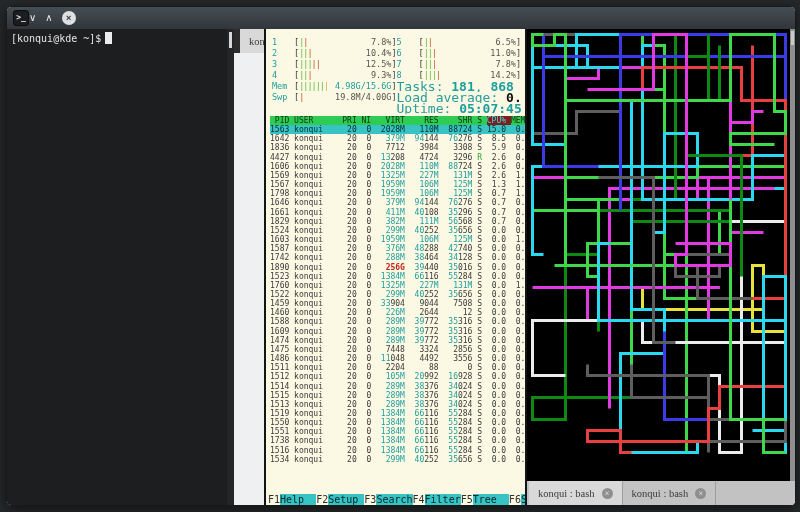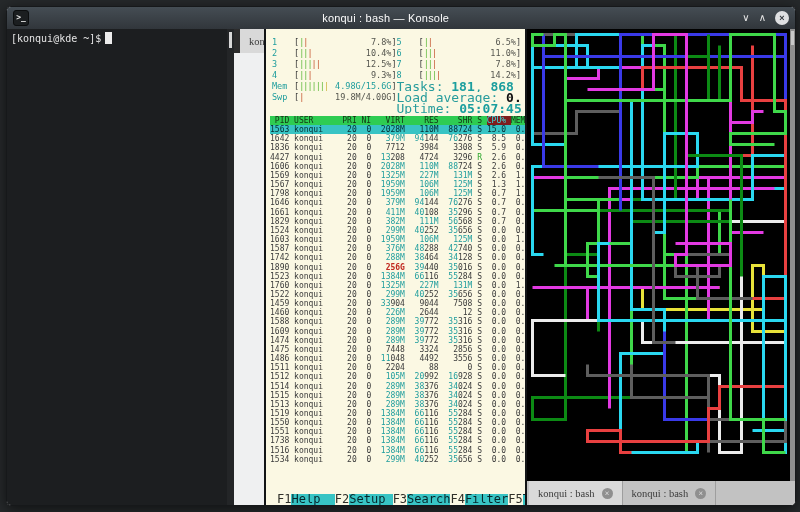--- a/index.html
+++ b/index.html
@@ -59,40 +59,39 @@
   .memval{color:#1f9d9d;} .swpval{color:#55564f;}
   
   .proc{flex:1;min-height:0;overflow:hidden;font-size:8px;line-height:9.15px;padding-left:4px;white-space:pre;}
   .phead{background:#2ecc52;color:#133313;}
   .phead .sortcol{background:#7f1d1d;color:#3adede;}
   .prow{color:#3b3b3b;}
   .prow.selected{background:#38c4c4;color:#052c30;}
   .c-cyan{color:#1f9d9d;} .c-red{color:#c0281f;font-weight:bold;} .c-green{color:#2ea82e;}
   .prow.selected .c-cyan,.prow.selected .c-red,.prow.selected .c-green{color:#052c30;font-weight:normal;}
   
-  .fkeys{flex:0 0 11px;display:flex;font-size:12px;line-height:11px;white-space:pre;
-         overflow:hidden;padding-left:11px;}
+  .fkeys{flex:0 0 11px;display:flex;font-size:10px;line-height:11px;white-space:pre;
+         overflow:hidden;padding-left:2px;}
   .fk-key{color:#30302a;}
   .fk-label{background:#38c4c4;color:#06262b;}
   
   .pane-right{flex:1;display:flex;flex-direction:column;min-width:0;}
   .pipes-wrap{flex:1;position:relative;background:#000;overflow:hidden;}
   .pipes-wrap svg{position:absolute;inset:0;}
   .scroll-track-r{position:absolute;top:0;right:0;width:5px;height:100%;background:#8f8f8f;}
   .scroll-thumb-r{position:absolute;top:2px;right:1px;width:3px;height:14px;background:#c9c9c9;}
 </style>
 </head>
 <body>
 
 <div class="desktop">
   <div class="window">
 
     <div class="titlebar">
       <div class="app-icon">&gt;_</div>
-      <div class="tb-title">konqui : bash — Konsole</div>
       <div class="tb-btns">
         <span class="tb-btn">∨</span>
         <span class="tb-btn">∧</span>
         <span class="tb-close">×</span>
       </div>
     </div>
 
 
     <div class="main">
 

